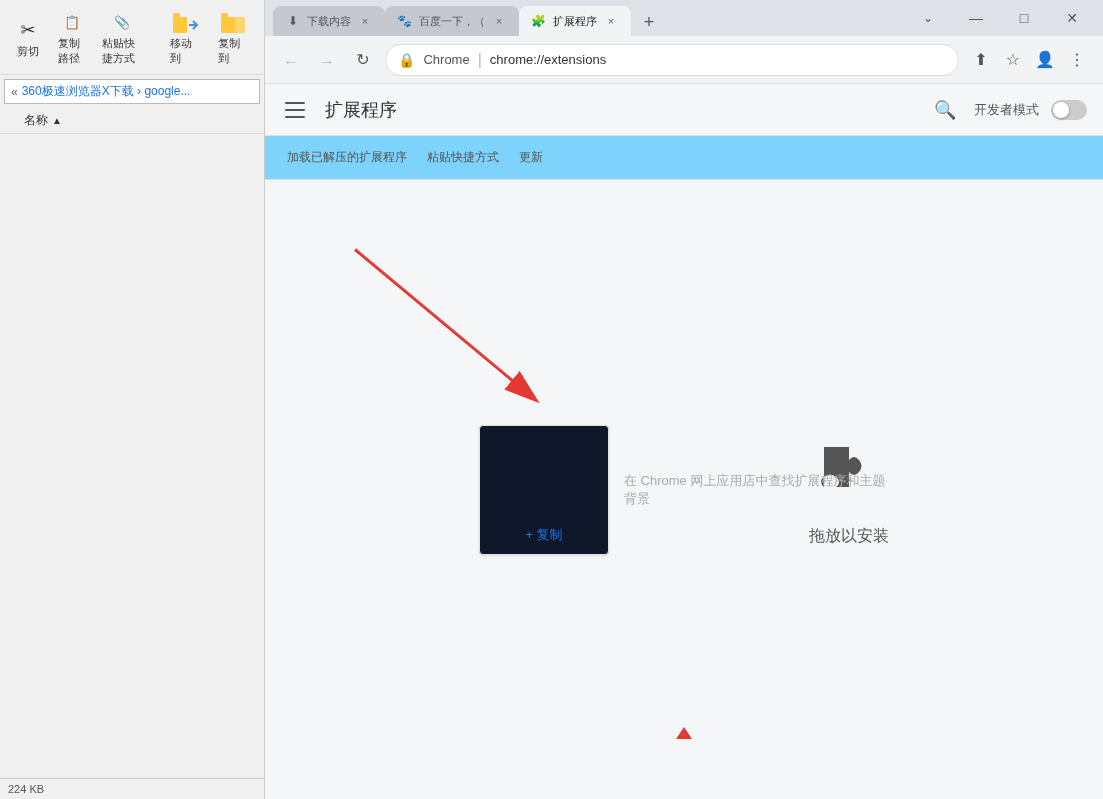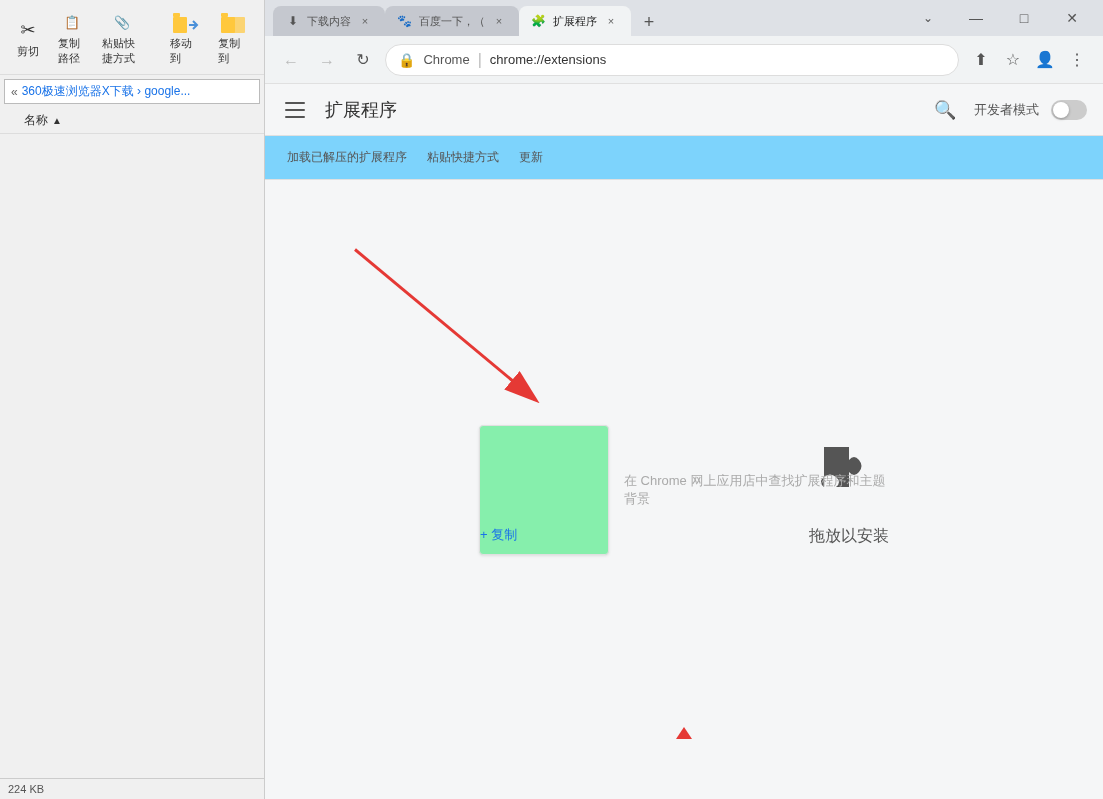--- a/index.html
+++ b/index.html
@@ -397,25 +397,26 @@
       display: flex;
       align-items: center;
       justify-content: center;
       background: #f5f6f7;
       position: relative;
     }
 
     .drop-zone {
       width: 130px;
       height: 130px;
-      background: #86efac;
+      background: #0f172a;
       border: 1px solid #e0e0e0;
       border-radius: 4px;
       display: flex;
       flex-direction: column;
+      align-items: center;
       justify-content: flex-end;
       padding-bottom: 10px;
       box-shadow: 0 1px 3px rgba(0,0,0,0.1);
       position: relative;
     }
 
     .drop-copy-label {
       font-size: 12px;
       color: #1a73e8;
       display: flex;

